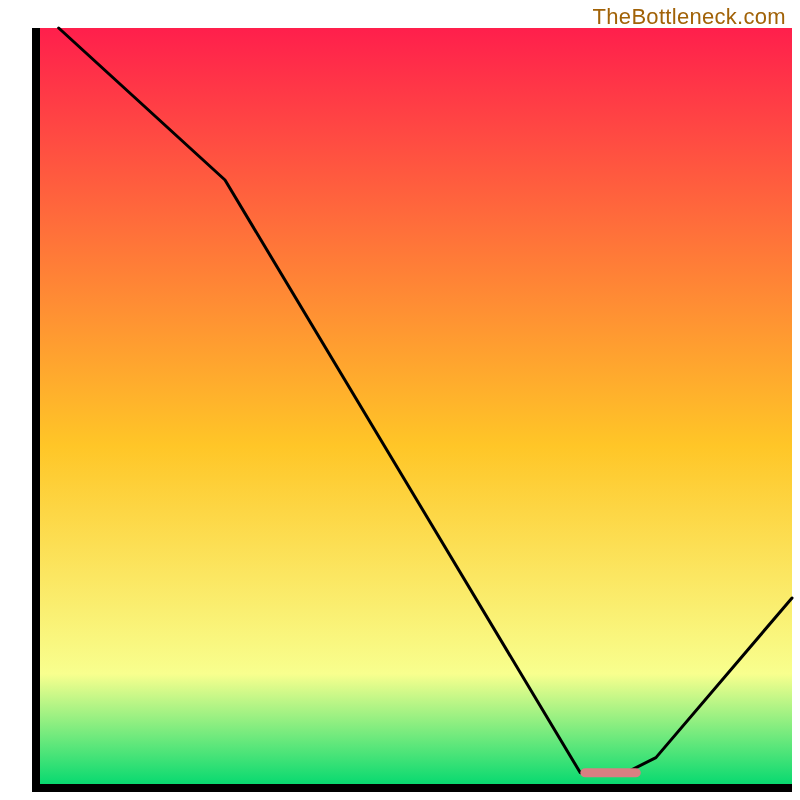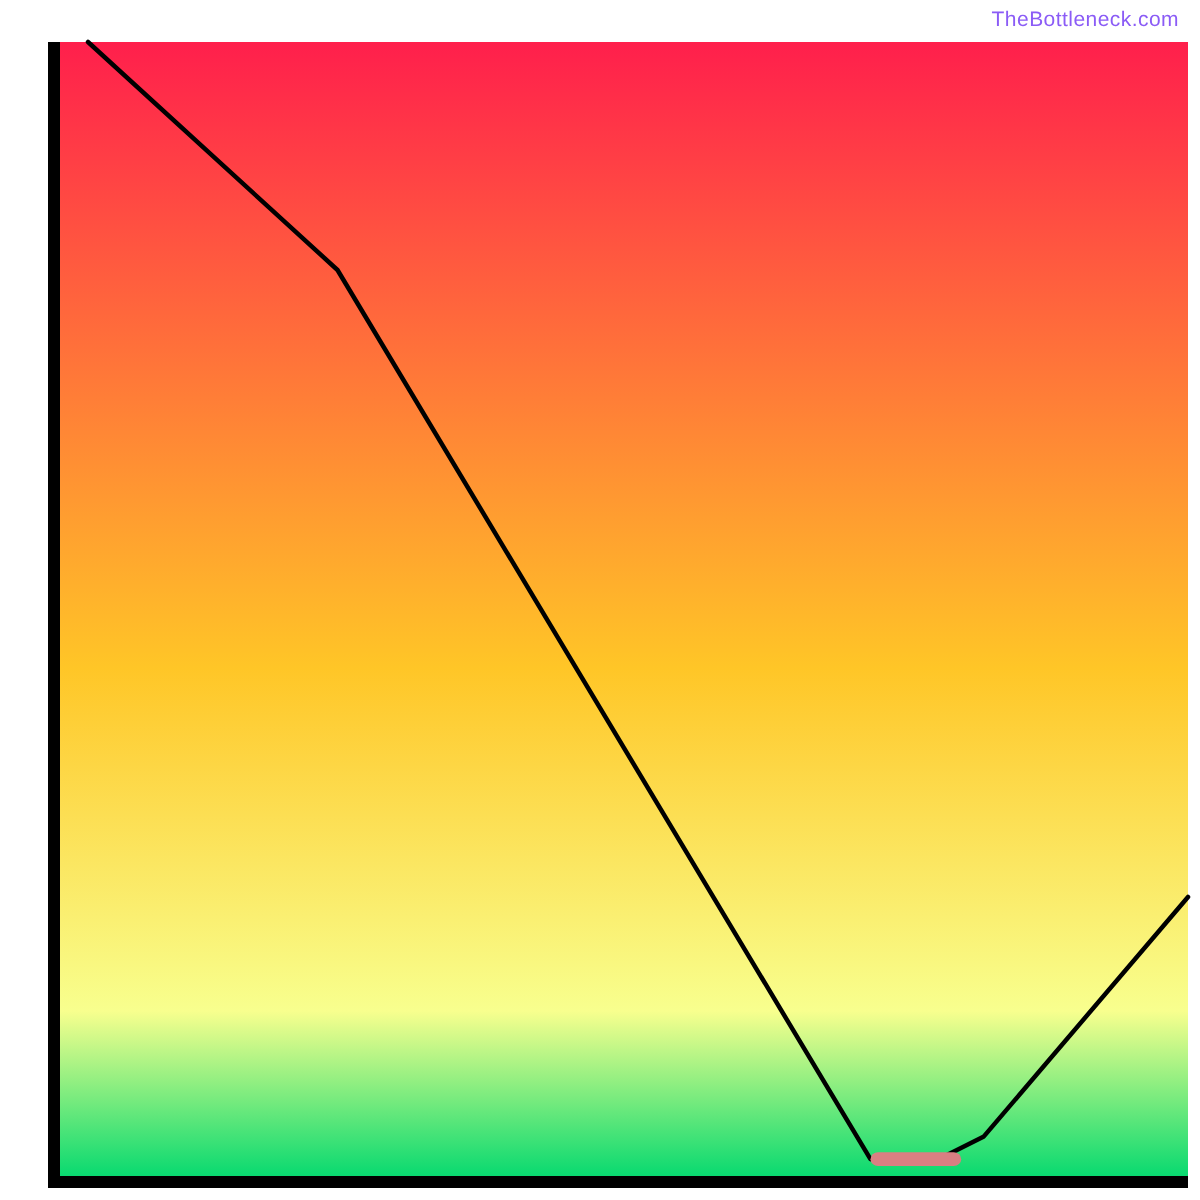--- a/index.html
+++ b/index.html
@@ -12,22 +12,22 @@
   }
   .chart-container {
     position: relative;
     width: 800px;
     height: 800px;
   }
   .watermark {
     position: absolute;
     top: 4px;
     right: 14px;
-    color: #8b5cf6;
-    font-size: 14px;
+    color: #a16207;
+    font-size: 22px;
     font-weight: 500;
     letter-spacing: 0.3px;
     z-index: 10;
     margin-left: 27px;
   }
   svg.plot {
     position: absolute;
     left: 0;
     top: 0;
     width: 800px;

